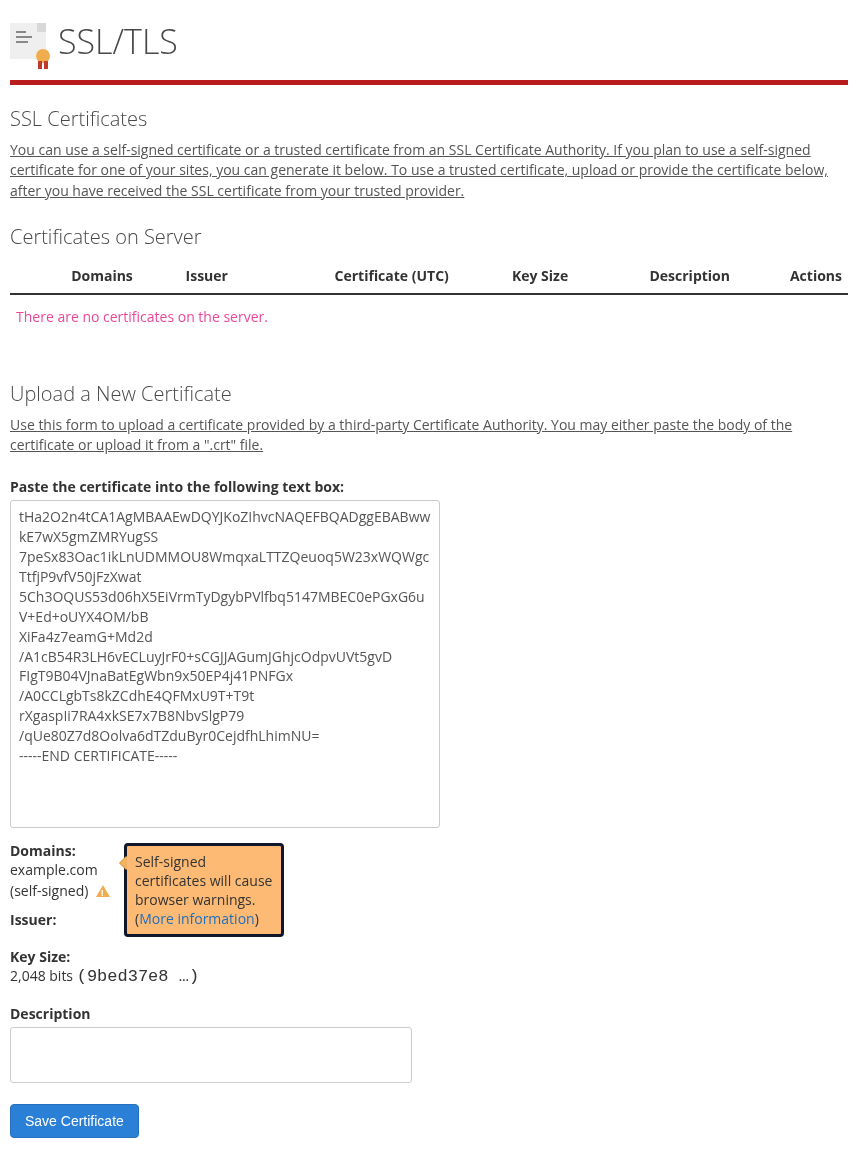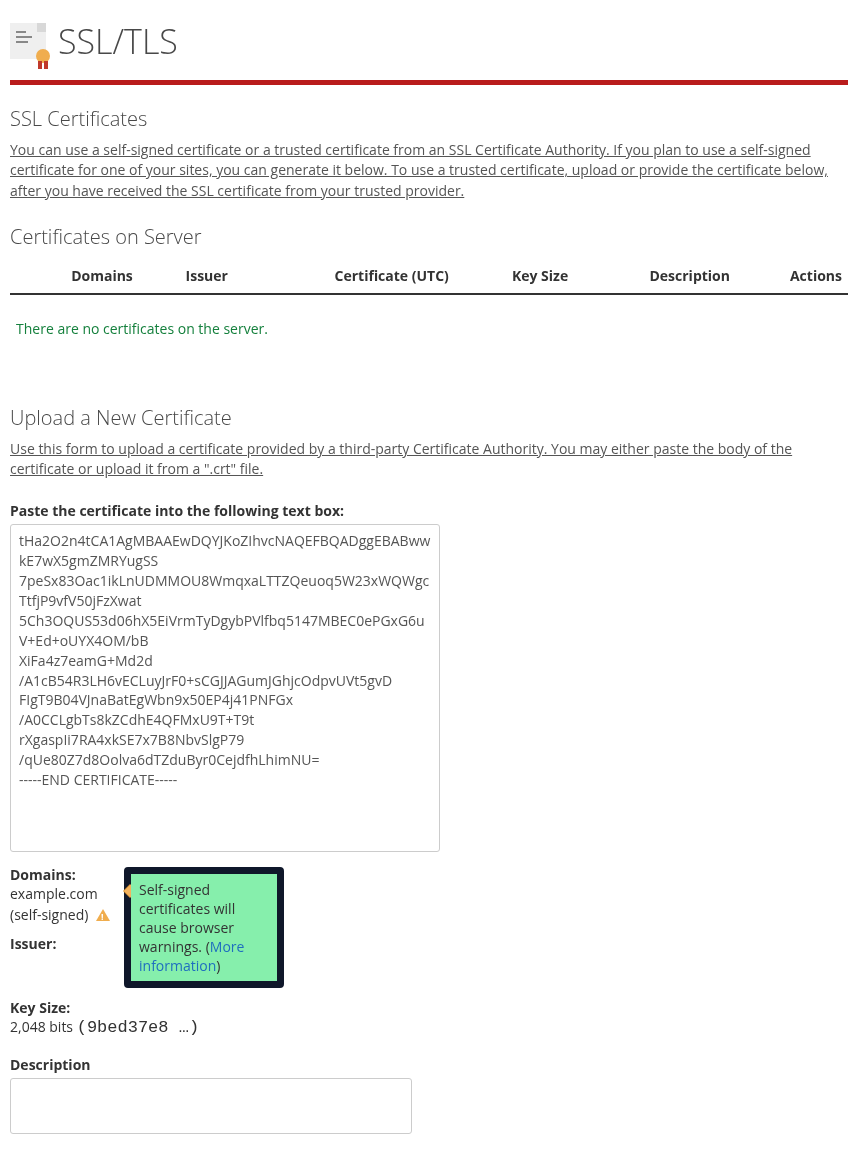--- a/index.html
+++ b/index.html
@@ -48,21 +48,21 @@
     }
     h1.page-title { font-size: 34px; font-weight: 300; margin:0; color:#484848; }
     h2.section-title { font-size: 20px; font-weight: 300; margin: 10px 0 8px; color:#484848; }
     p.section-desc { font-size: 14px; line-height: 1.45; margin: 4px 0 22px; color:#555;text-decoration:underline; }
 
     table.cert-table { width: 100%; border-collapse: collapse; margin-bottom: 10px; }
     table.cert-table th {
       text-align: right; font-size: 14px; font-weight: 700; padding: 8px 6px;
       border-bottom: 2px solid #333;
     }
-    table.cert-table td { padding: 24px 6px; font-size: 14px; color:#15803d; }
+    table.cert-table td { padding: 12px 6px; font-size: 14px; color:#ec4899; }
 
     .form-label { font-size:14px; font-weight:700; margin: 10px 0 4px; display:block; }
     .cert-paste {
       width: 430px; height: 328px;
       font-family: "Open Sans", Arial, sans-serif; font-size:14px;
       padding: 6px 8px; border:1px solid #ccc; border-radius:3px;
       resize:none; line-height:1.42; color:#555;
       overflow-y: scroll;
     }
     .parsed { margin-top:6px; font-size:14px; }
@@ -73,22 +73,22 @@
 
     .warn-tri {
       display:inline-block; width:0; height:0;
       border-left:7px solid transparent; border-right:7px solid transparent;
       border-bottom:12px solid #f0ad4e; position:relative; top:1px; margin-left:4px;
     }
     .warn-tri::after { content:"!"; position:absolute; left:-2px; top:1px; font-size:9px; color:#fff; font-weight:bold; }
 
     .tooltip-box {
       position: relative;
-      background: #86efac;
-      border: 7px solid #0f172a;
+      background: #fdba74;
+      border: 3px solid #0f172a;
       border-radius: 4px;
       padding: 6px 8px;
       font-size: 14px;
       color: #333;
       width: 160px;
       margin-left: 14px;
     }
     .tooltip-box::before {
       content:""; position:absolute; left:-8px; top:10px;
       border-top:7px solid transparent; border-bottom:7px solid transparent;

